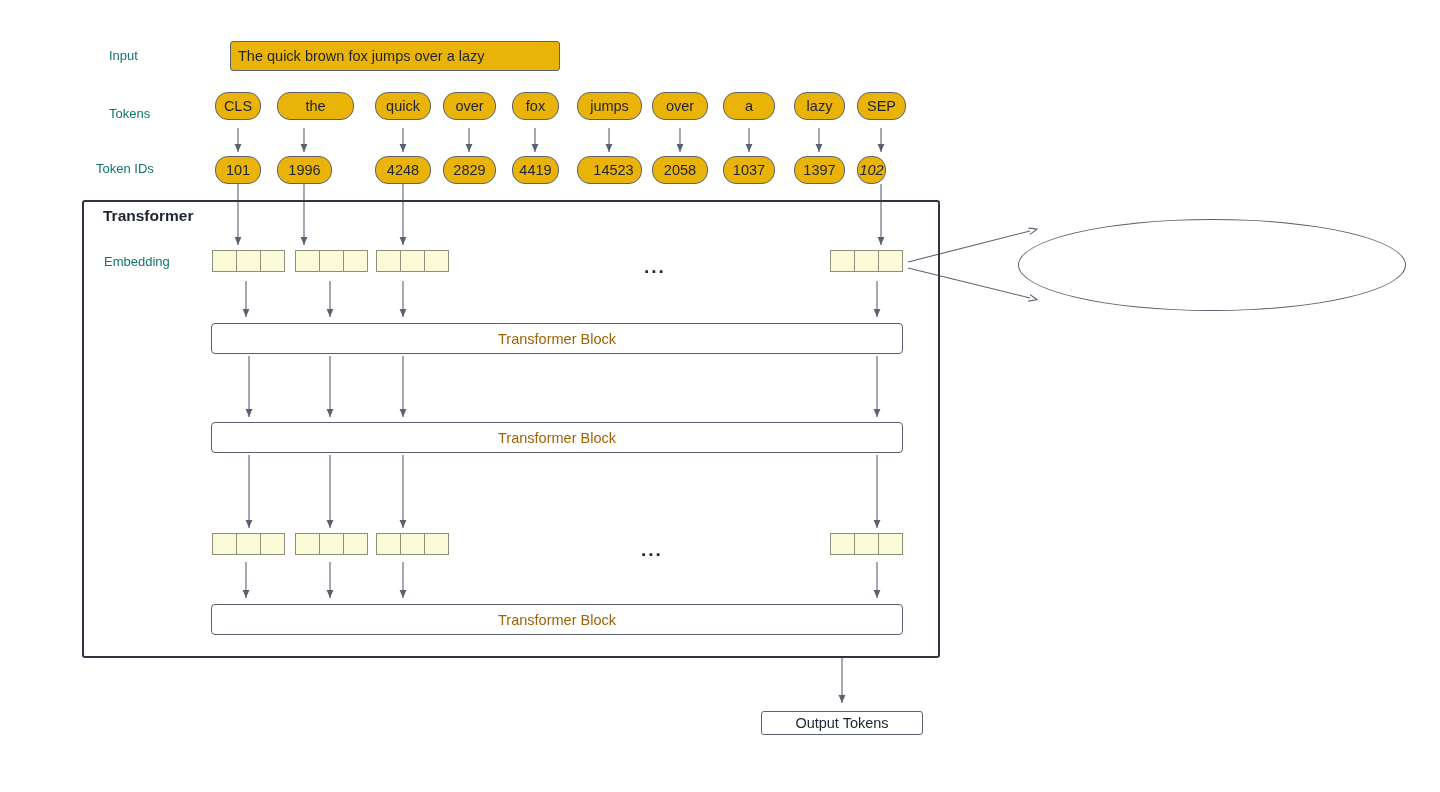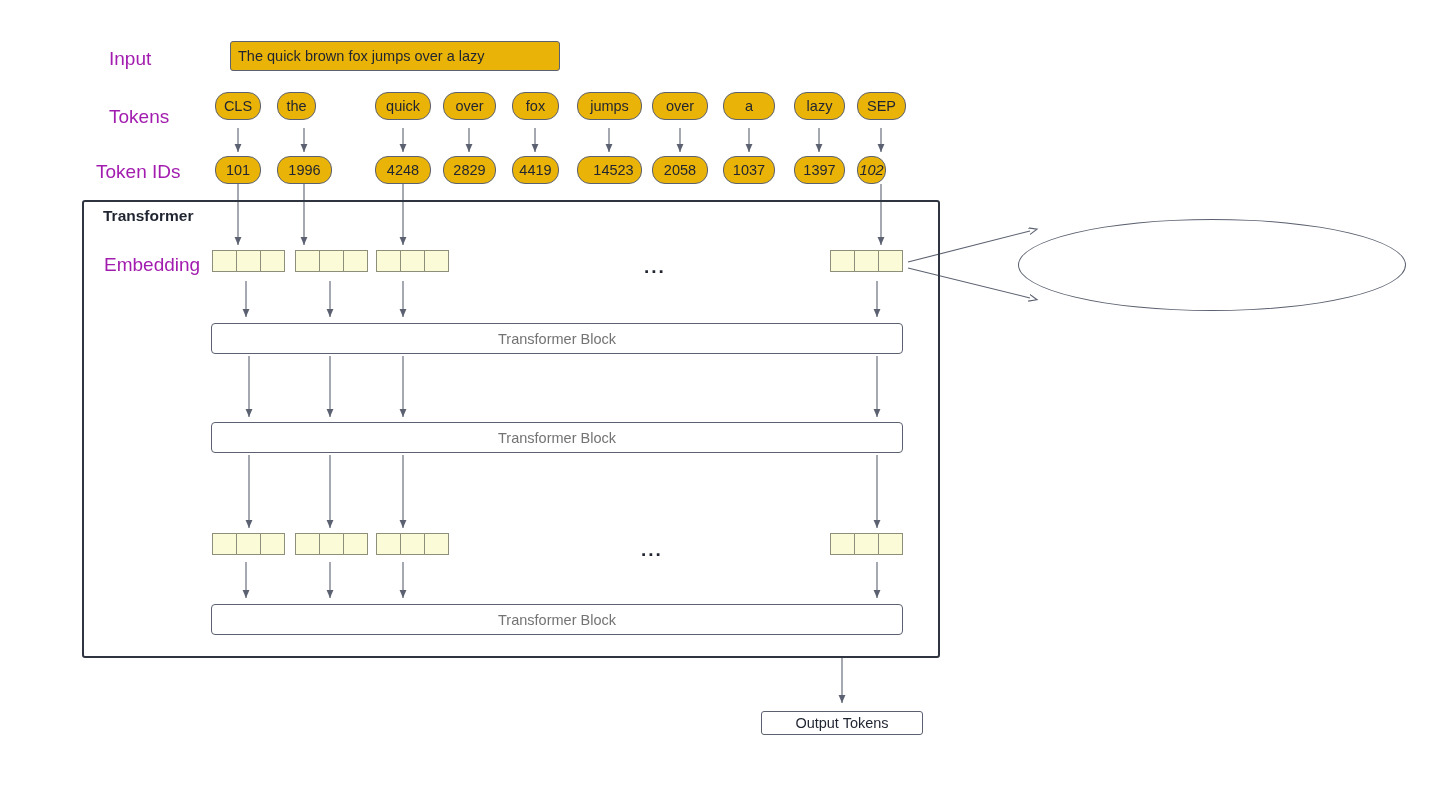--- a/index.html
+++ b/index.html
@@ -21,22 +21,22 @@
   #svg-layer {
     position: absolute;
     left: 0;
     top: 0;
     width: 1440px;
     height: 792px;
     pointer-events: none;
   }
   .row-label {
     position: absolute;
-    font-size: 19px;
-    color: #a21caf;
+    font-size: 13px;
+    color: #0f766e;
     white-space: nowrap;
   }
   .box {
     position: absolute;
     box-sizing: border-box;
     border: 1px solid #5b6170;
     border-radius: 3px;
     background: #eab308;
     display: flex;
     align-items: center;
@@ -73,21 +73,21 @@
     position: absolute;
     box-sizing: border-box;
     height: 31px;
     border: 1px solid #5b6170;
     border-radius: 4px;
     background: #ffffff;
     display: flex;
     align-items: center;
     justify-content: center;
     font-size: 14.5px;
-    color: #737373;
+    color: #a16207;
   }
   .vec {
     position: absolute;
     display: flex;
     height: 22px;
   }
   .vec .cell {
     box-sizing: border-box;
     width: 25px;
     height: 22px;
@@ -193,21 +193,21 @@
   </svg>
 
   <div class="row-label" style="left:109px; top:48px;">Input</div>
   <div class="row-label" style="left:109px; top:106px;">Tokens</div>
   <div class="row-label" style="left:96px; top:161px;">Token IDs</div>
   <div class="row-label" style="left:104px; top:254px;">Embedding</div>
 
   <div class="box input-box" style="left:230px; top:41px; width:330px;">The quick brown fox jumps over a lazy</div>
 
   <div class="box token-box" style="left:215px; top:92px; width:46px;">CLS</div>
-  <div class="box token-box" style="left:277px; top:92px; width:39px;">the</div>
+  <div class="box token-box" style="left:277px; top:92px; width:77px;">the</div>
   <div class="box token-box" style="left:375px; top:92px; width:56px;">quick</div>
   <div class="box token-box" style="left:443px; top:92px; width:53px;">over</div>
   <div class="box token-box" style="left:512px; top:92px; width:47px;">fox</div>
   <div class="box token-box" style="left:577px; top:92px; width:65px;">jumps</div>
   <div class="box token-box" style="left:652px; top:92px; width:56px;">over</div>
   <div class="box token-box" style="left:723px; top:92px; width:52px;">a</div>
   <div class="box token-box" style="left:794px; top:92px; width:51px;">lazy</div>
   <div class="box token-box" style="left:857px; top:92px; width:49px;">SEP</div>
 
   <div class="box id-box" style="left:215px; top:156px; width:46px;">101</div>

